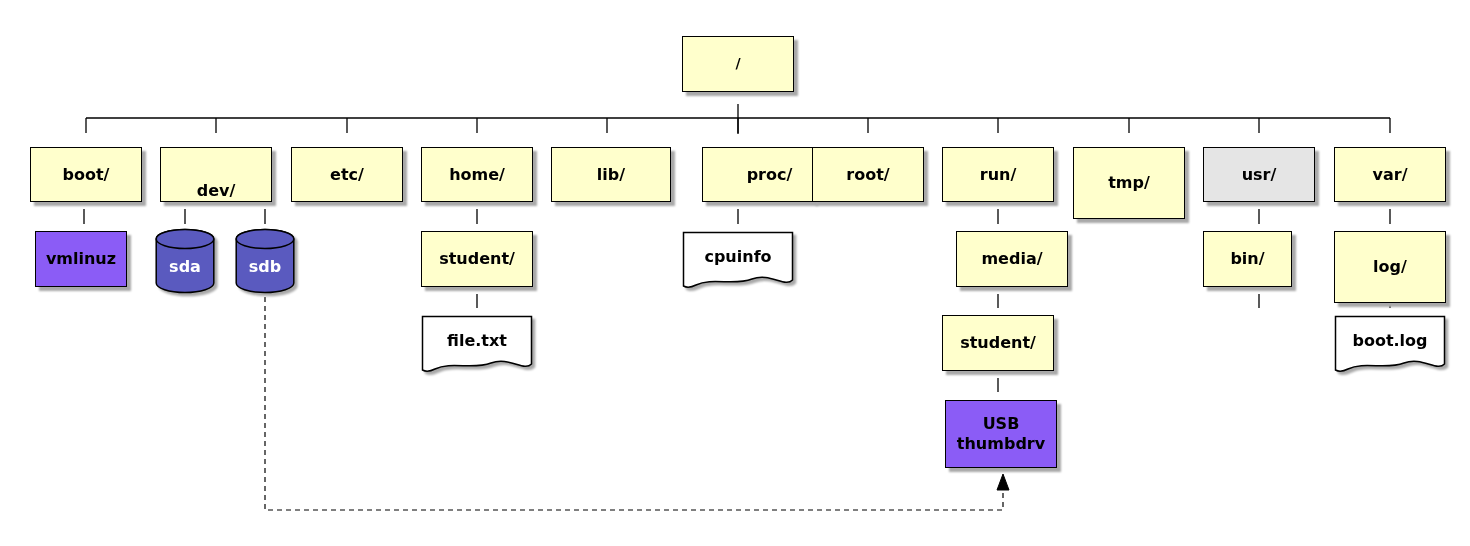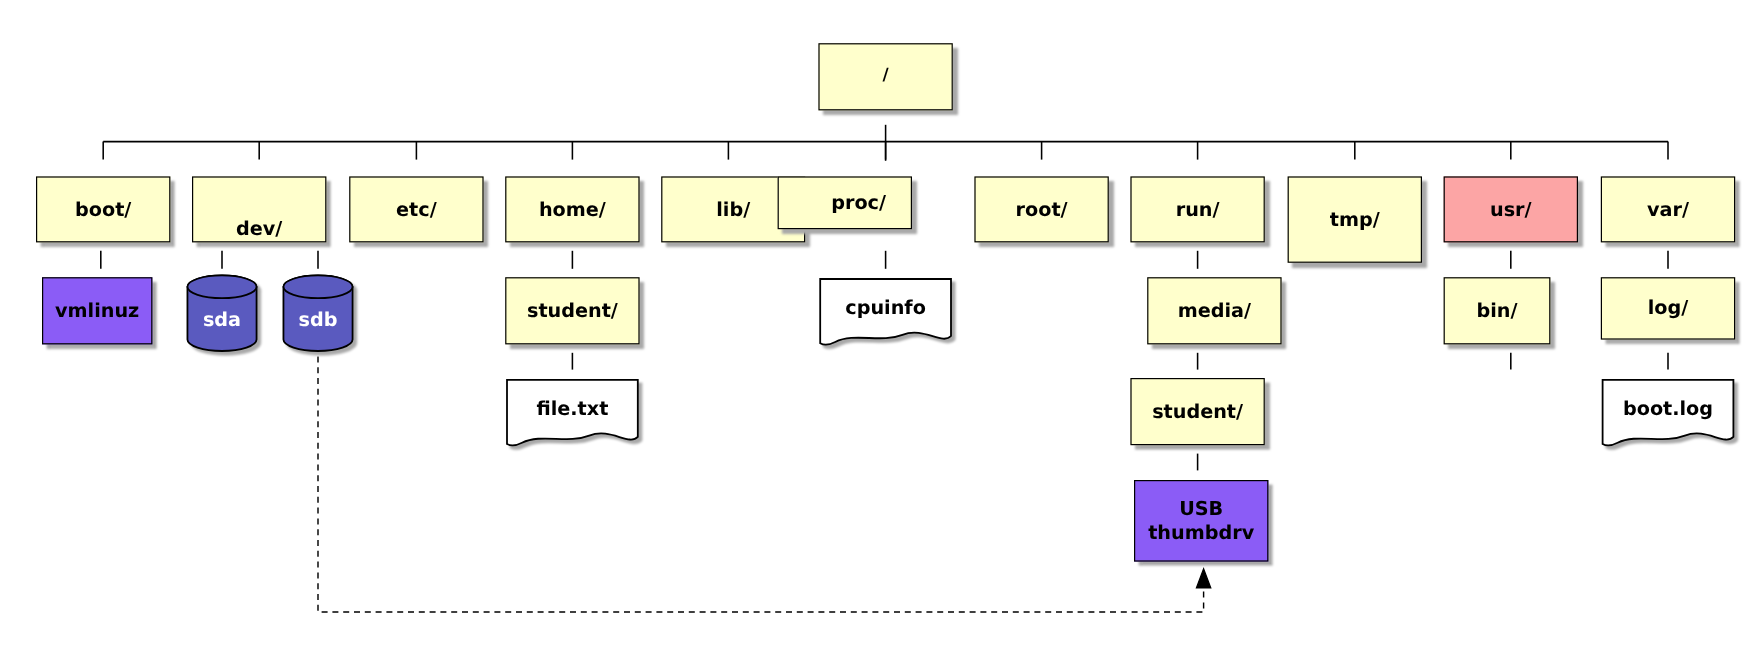--- a/index.html
+++ b/index.html
@@ -9,21 +9,21 @@
   }
   .connectors{position:absolute;left:0;top:0;width:1470px;height:546px;}
   .node{
     position:absolute;display:flex;align-items:center;justify-content:center;
     box-sizing:border-box;text-align:center;
     font-weight:bold;font-size:16px;color:#000;
   }
   .node-label{white-space:pre-line;line-height:1.25;position:relative;z-index:2;}
   .rect{border:1.5px solid #000;box-shadow:4px 4px 2px #a9a9a9;}
   .dir{background:#ffffcc;}
-  .dir.highlight{background:#fca5a5;}
+  .dir.highlight{background:#e5e5e5;}
   .plain{background:#8b5cf6;}
   .root-node{font-size:14px;}
   .shape-node{background:transparent;}
   .shape-node svg{position:absolute;left:0;top:0;filter:drop-shadow(3.5px 3.5px 1px #a9a9a9);}
   .disk .node-label{color:#ffffff;padding-top:12px;}
   .doc .node-label{padding-bottom:10px;}
 </style>
 </head>
 <body>
 
@@ -81,21 +81,21 @@
   </div>
   <div class="node rect dir" style="left:291px;top:147px;width:112px;height:55px;">
     <span class="node-label">etc/</span>
   </div>
   <div class="node rect dir" style="left:421px;top:147px;width:112px;height:55px;">
     <span class="node-label">home/</span>
   </div>
   <div class="node rect dir" style="left:551px;top:147px;width:120px;height:55px;">
     <span class="node-label">lib/</span>
   </div>
-  <div class="node rect dir" style="left:648px;top:147px;width:112px;height:44px;padding-left:23px;">
+  <div class="node rect dir" style="left:702px;top:147px;width:112px;height:55px;padding-left:23px;">
     <span class="node-label">proc/</span>
   </div>
   <div class="node rect dir" style="left:812px;top:147px;width:112px;height:55px;">
     <span class="node-label">root/</span>
   </div>
   <div class="node rect dir" style="left:942px;top:147px;width:112px;height:55px;">
     <span class="node-label">run/</span>
   </div>
   <div class="node rect dir" style="left:1073px;top:147px;width:112px;height:72px;">
     <span class="node-label">tmp/</span>
@@ -137,21 +137,21 @@
     </svg>
     <span class="node-label">cpuinfo</span>
   </div>
 
   <div class="node rect dir" style="left:942px;top:231px;width:112px;height:56px;margin-left:14px;">
     <span class="node-label">media/</span>
   </div>
   <div class="node rect dir" style="left:1203px;top:231px;width:89px;height:56px;">
     <span class="node-label">bin/</span>
   </div>
-  <div class="node rect dir" style="left:1334px;top:231px;width:112px;height:52px;">
+  <div class="node rect dir" style="left:1334px;top:231px;width:112px;height:72px;">
     <span class="node-label">log/</span>
   </div>
 
   <div class="node shape-node doc" style="left:421px;top:315px;width:112px;height:62px;">
     <svg width="112" height="62" viewBox="0 0 112 62">
       <path d="M1.5,1.5 L110.5,1.5 L110.5,49 C 103,57 88,41 70,48 C 52,55 30,46 14,54 C 9,56.5 5,57 1.5,55 Z" fill="#ffffff" stroke="#000" stroke-width="1.5"></path>
     </svg>
     <span class="node-label">file.txt</span>
   </div>
 

